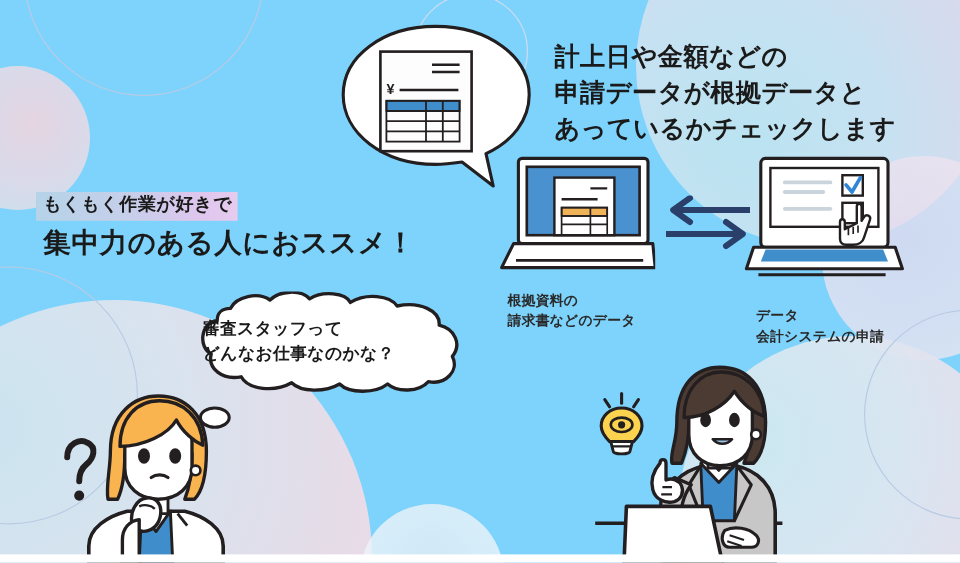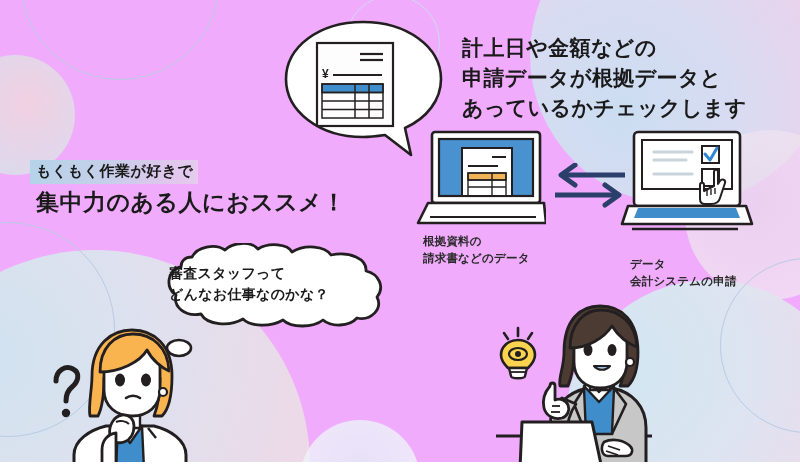--- a/index.html
+++ b/index.html
@@ -3,21 +3,21 @@
 <meta charset="utf-8">
 <style>
   * { margin:0; padding:0; box-sizing:border-box; }
   html,body { width:800px; height:469px; }
   body {
     font-family:"Liberation Sans","DejaVu Sans",sans-serif;
     background:#ffffff;
     overflow:hidden;
     position:relative;
   }
-  #stage { position:absolute; left:0; top:0; width:800px; height:469px; overflow:hidden; background:#f0abfc; }
+  #stage { position:absolute; left:0; top:0; width:800px; height:469px; overflow:hidden; background:#7dd3fc; }
 
   
   .bg-layer { position:absolute; left:0; top:0; width:800px; height:469px; overflow:hidden; }
   .blob { position:absolute; border-radius:50%; }
 
   .blob-tr {
     width:300px; height:300px; right:-30px; top:-95px;
     background:radial-gradient(circle at 30% 70%, #c5e6ef 0%, #d4e4f0 40%, #ecd8e8 80%, #f3e0ea 100%);
     opacity:.85;
   }
@@ -71,21 +71,21 @@
   }
   .tagline .l2 {
     display:block; font-size:23px; font-weight:700; color:#1a1a1a;
     line-height:1.38; letter-spacing:.5px; white-space:nowrap;
     margin-top:3px; padding-left:6px;
   }
   .cap {
     position:absolute; font-size:11.5px; font-weight:700; color:#2a2a2a;
     line-height:1.5; white-space:nowrap; letter-spacing:.2px;
   }
-  .cap-left  { left:423px; top:233px; }
+  .cap-left  { left:423px; top:243px; }
   .cap-right { left:630px; top:256px; }
 
   
   .bubble-doc { position:absolute; left:281px; top:16px; width:165px; height:155px; }
   .thought-bubble { position:absolute; left:145px; top:243px; width:265px; height:85px; }
 
   
   .art { position:absolute; }
   .laptop-left  { left:414px; top:128px; width:132px; height:108px; }
   .laptop-right { left:614px; top:128px; width:142px; height:112px; }

